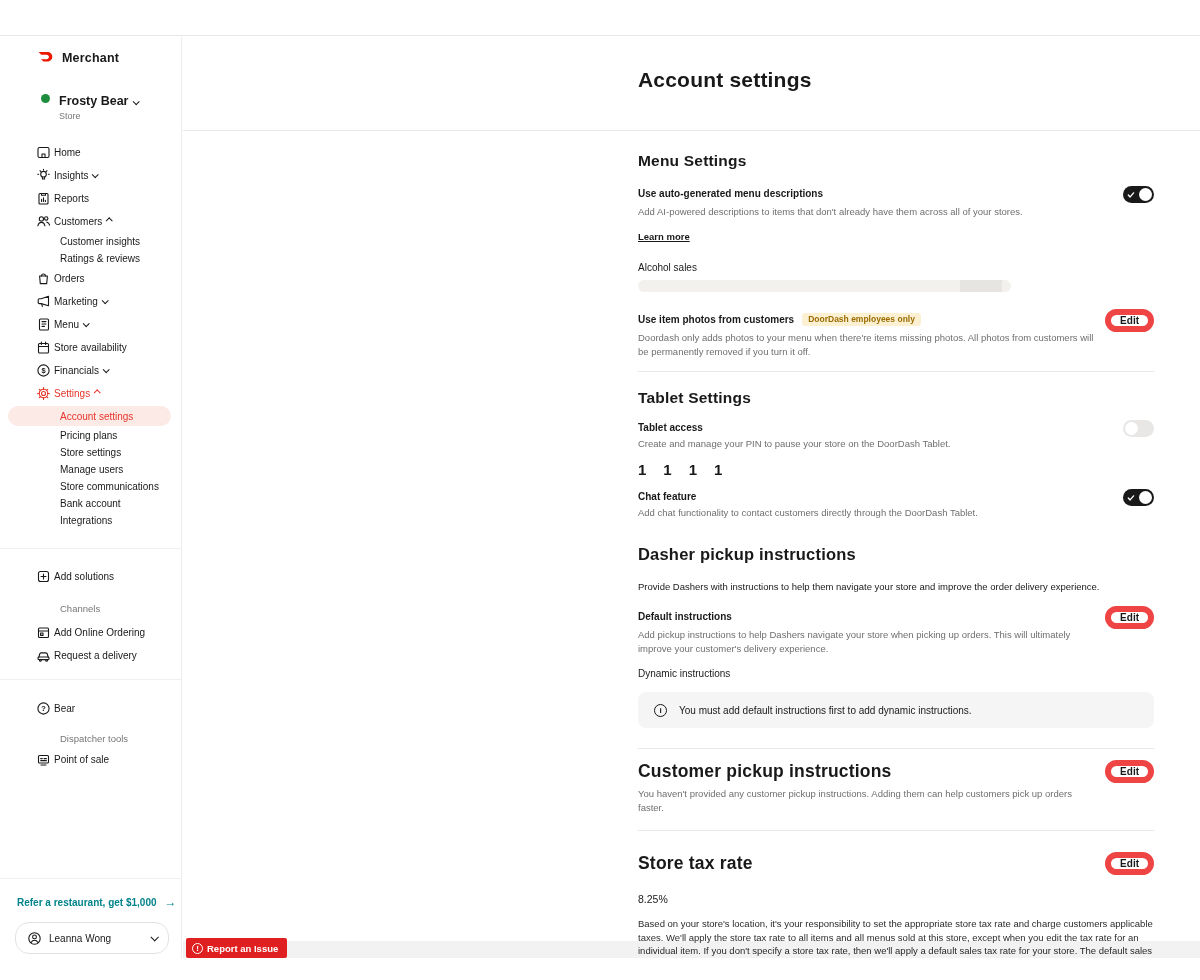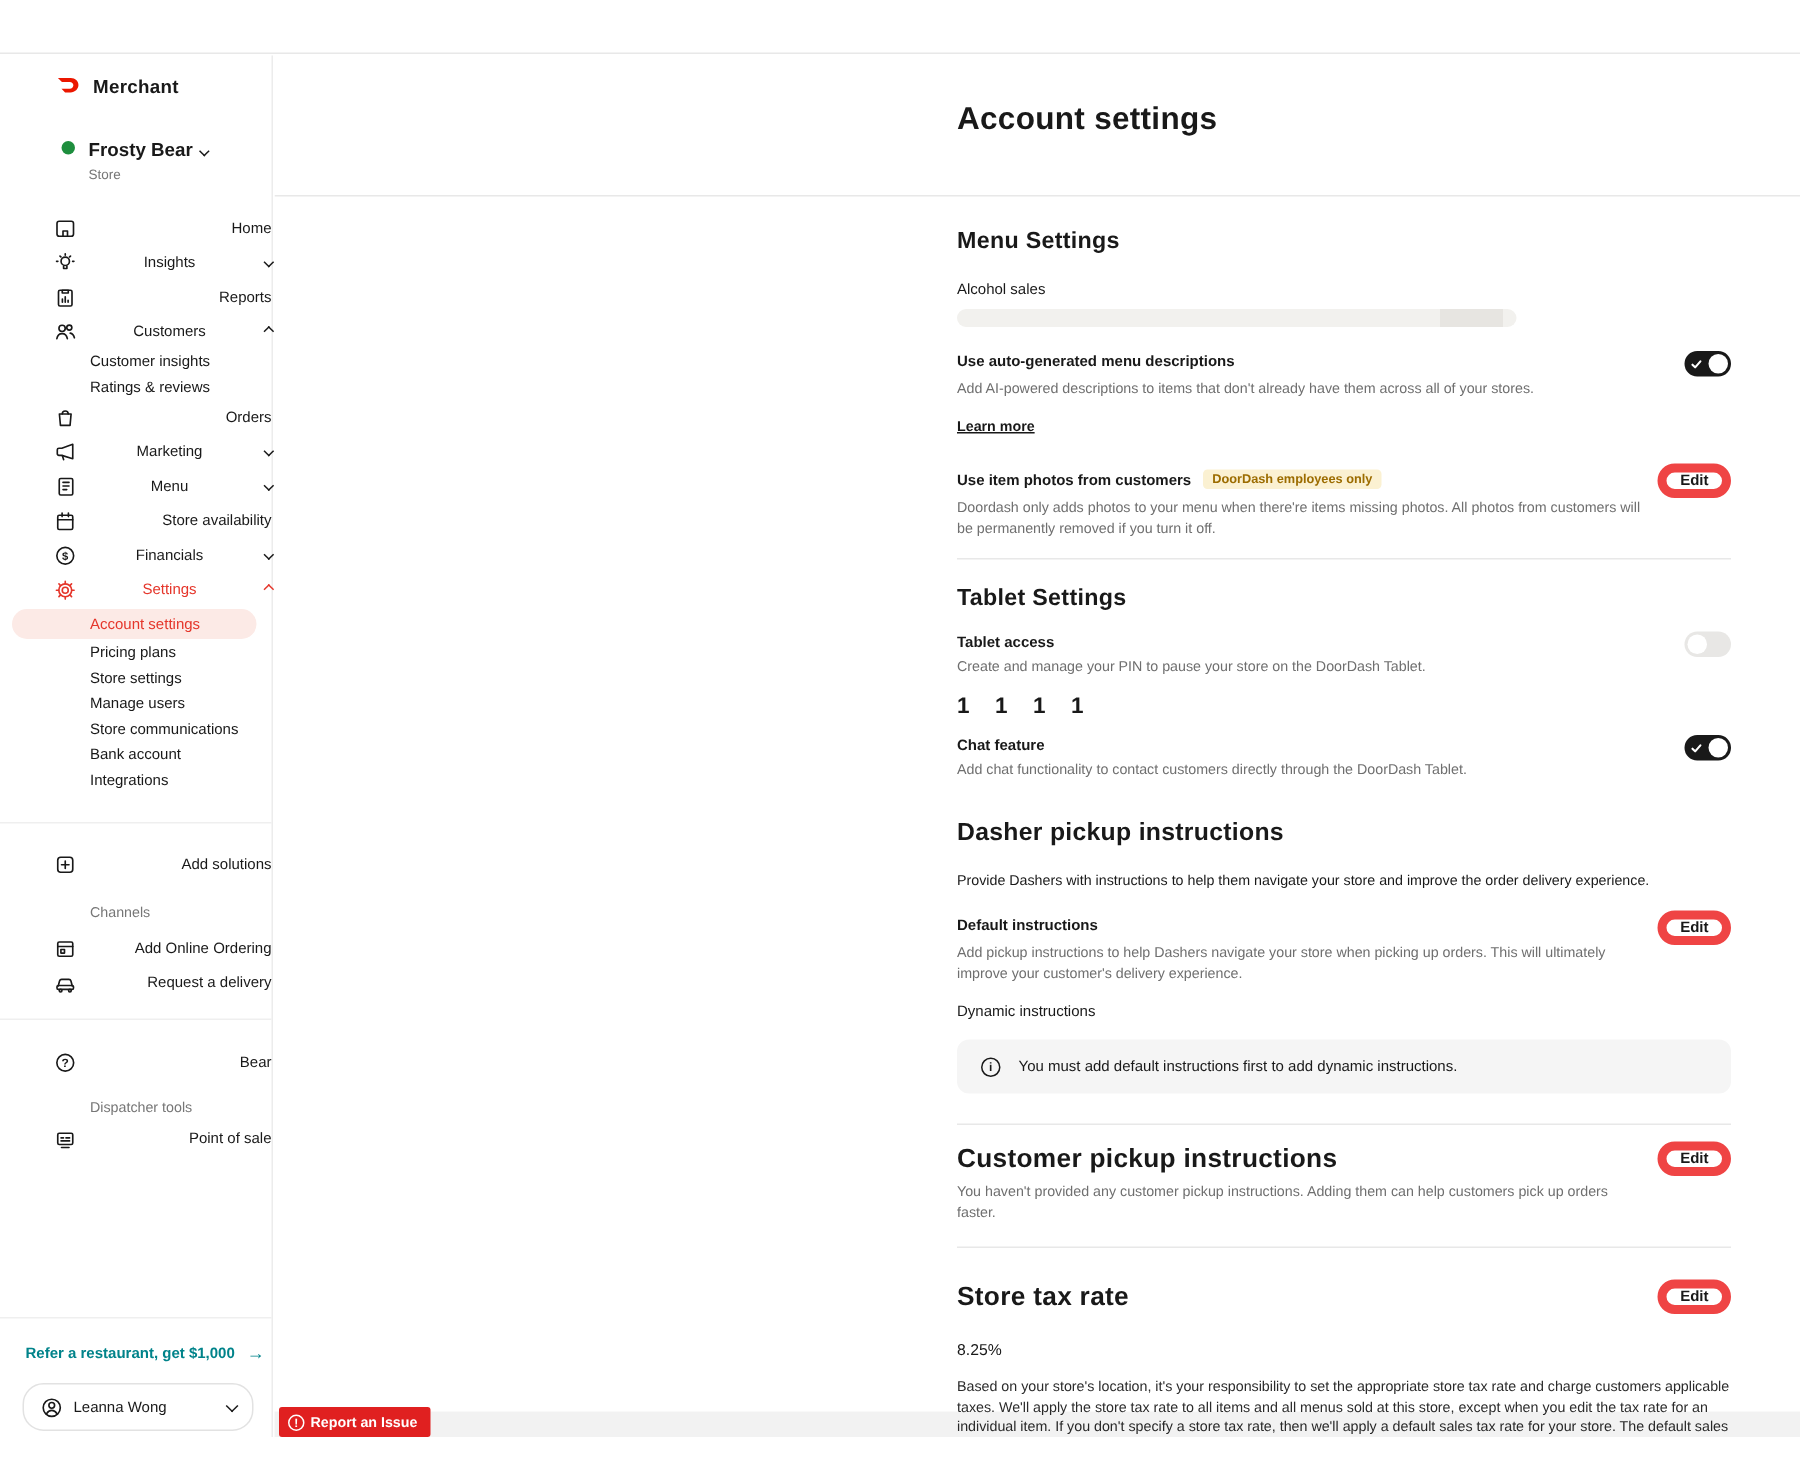--- a/index.html
+++ b/index.html
@@ -12,21 +12,21 @@
 
   
   .sidebar { position:absolute; top:37px; left:0; width:182px; height:921px; background:#fff; border-right:1px solid #ECECEC; padding-top:14px; }
   .logo-row { display:flex; align-items:flex-start; gap:7px; padding-left:38px; height:18px; }
   .brand { font-weight:700; font-size:12.5px; letter-spacing:.2px; }
   .store-row { display:flex; align-items:flex-start; gap:9px; padding-left:41px; margin-top:22px; cursor:pointer; }
   .store-dot { width:9px; height:9px; border-radius:50%; background:#1E8E3E; margin-top:3px; flex:none; }
   .store-name { font-weight:700; font-size:12.5px; white-space:nowrap; }
   .store-type { font-size:9px; color:#767676; margin-top:2px; }
   .nav { margin-top:20px; }
-  .nav-row { display:flex; align-items:center; gap:17px; padding-left:36px; height:23px; font-size:10px; cursor:pointer; white-space:nowrap; color:#191919;justify-content:space-between; }
+  .nav-row { display:flex; align-items:center; gap:3px; padding-left:36px; height:23px; font-size:10px; cursor:pointer; white-space:nowrap; color:#191919; }
   .nav-row .ico { width:15px; height:15px; flex:none; display:flex; align-items:center; justify-content:center; }
   .nav-row.red { color:#E5362B; }
   .sub-row { display:flex; align-items:center; padding-left:60px; height:17px; font-size:10px; cursor:pointer; white-space:nowrap; color:#191919; }
   .sub-row.active { background:#FCEAE6; color:#E5362B; border-radius:10px; margin:1px 10px 1px 8px; padding-left:52px; height:20px; }
   .chev { width:5px; height:5px; border-right:1.2px solid currentColor; border-bottom:1.2px solid currentColor; display:inline-block; margin-left:1px; }
   .chev.down { transform:rotate(45deg) translateY(-1px); }
   .chev.up { transform:rotate(-135deg) translateY(1px); }
   .side-divider { height:1px; background:#EFEFEF; margin:19px 0 16px 0; }
   .side-divider2 { height:1px; background:#EFEFEF; margin:12px 0 17px 0; }
   .side-label { padding-left:20px; font-size:9.5px; color:#767676; height:12px;margin-left:40px; }
@@ -323,38 +323,38 @@
     </div>
   </nav>
 
   <main class="main">
     <div class="content">
 
       <h1 class="h1">Account settings</h1>
 
       <h2 class="h2 sm" style="margin-top:58px;">Menu Settings</h2>
 
+      <div class="row" style="margin-top:17px;">
+        <div class="lbl">Use auto-generated menu descriptions</div>
+        <div class="toggle on">
+          <svg width="8" height="8" viewBox="0 0 8 8">
+              <path d="M1.3 4.1 3.1 5.9 6.6 1.9" stroke="#fff" stroke-width="1.4" fill="none" stroke-linecap="round" stroke-linejoin="round"></path>
+            </svg>
+        </div>
+        <div class="desc">Add AI-powered descriptions to items that don't already have them across all of your stores.</div>
+        <a class="learn-more">Learn more</a>
+      </div>
+
       <div class="row noctl" style="margin-top:17px;">
         <div class="lbl" style="font-weight:500;">Alcohol sales</div>
         <div class="skeleton">
             <div class="chunk"></div>
           </div>
       </div>
 
-      <div class="row" style="margin-top:17px;">
-        <div class="lbl">Use auto-generated menu descriptions</div>
-        <div class="toggle on">
-          <svg width="8" height="8" viewBox="0 0 8 8">
-              <path d="M1.3 4.1 3.1 5.9 6.6 1.9" stroke="#fff" stroke-width="1.4" fill="none" stroke-linecap="round" stroke-linejoin="round"></path>
-            </svg>
-        </div>
-        <div class="desc">Add AI-powered descriptions to items that don't already have them across all of your stores.</div>
-        <a class="learn-more">Learn more</a>
-      </div>
-
       <div class="row" style="margin-top:21px;">
         <div class="lbl"><span>Use item photos from customers</span><span class="badge">DoorDash employees only</span></div>
         <button class="edit-btn">Edit</button>
         <div class="desc">Doordash only adds photos to your menu when there're items missing photos. All photos from customers will be permanently removed if you turn it off.</div>
       </div>
 
       <div class="divider" style="margin-top:12px;"></div>
 
       <h2 class="h2 sm" style="margin-top:16px;">Tablet Settings</h2>
 

